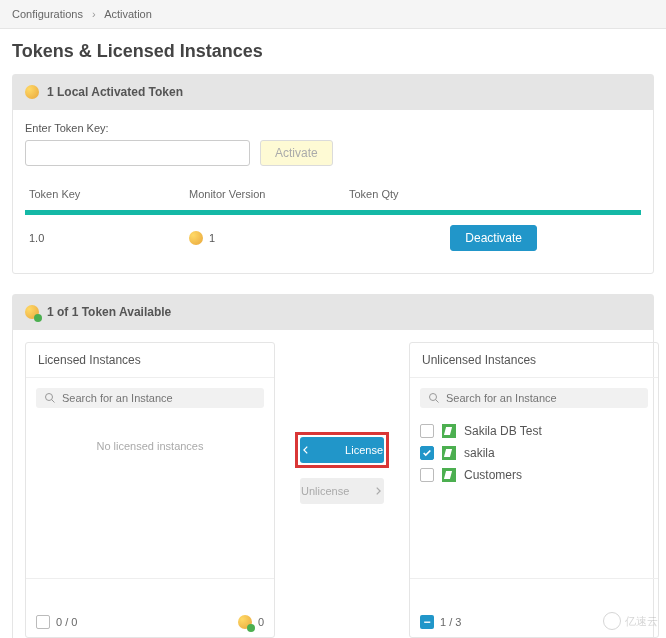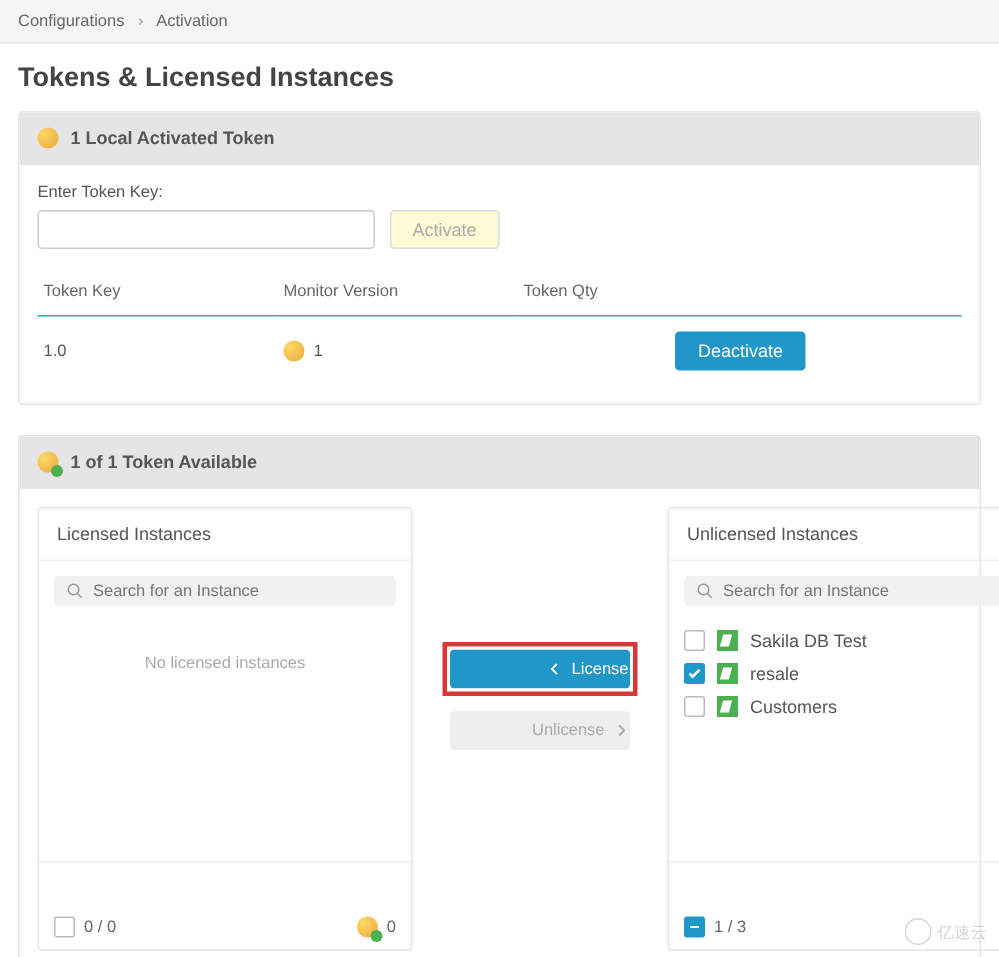--- a/index.html
+++ b/index.html
@@ -14,42 +14,42 @@
 .coin.badge::after { content: ""; position: absolute; right: -3px; bottom: -3px; width: 8px; height: 8px; border-radius: 50%; background: #4caf50; }
 .panel-body { padding: 12px; }
 .label { font-size: 11px; color: #555; margin-bottom: 6px; display: block; }
 .row-inline { display: flex; gap: 10px; align-items: center; margin-bottom: 16px; }
 input[type=text] { border: 1px solid #ccc; border-radius: 3px; padding: 5px 8px; font-size: 12px; height: 26px; }
 .token-input { width: 225px; }
 .btn { border: 1px solid #ccc; background: #fef9c3; color: #888; padding: 5px 14px; border-radius: 3px; font-size: 12px; cursor: pointer; }
 .btn-primary { background: #2196c9; border-color: #2196c9; color: #fff; }
 .btn-disabled { opacity: 0.7; cursor: not-allowed; }
 .tbl { display: grid; grid-template-columns: 160px 160px 1fr 100px; gap: 0; font-size: 11px; }
-.tbl .th { color: #666; font-weight: 400; padding: 6px 4px 10px; border-bottom: 1px solid #14b8a6; }
+.tbl .th { color: #666; font-weight: 400; padding: 6px 4px 10px; border-bottom: 5px solid #14b8a6; }
 .tbl .td { padding: 10px 4px; color: #555; display: flex; align-items: center; }
 .token-key { color: #444; font-weight: 500; font-size: 11px; }
 .token-meta { color: #999; font-size: 10px; line-height: 1.3; margin-top: 2px; max-width: 150px; }
 .qty-cell { display: flex; align-items: center; gap: 6px; }
 .transfer-row { display: grid; grid-template-columns: 250px 1fr 250px; gap: 20px; align-items: start; padding: 12px; }
 .col-box { border: 1px solid #e5e5e5; border-radius: 3px; }
 .col-box .hdr { padding: 10px 12px; font-size: 12px; color: #555; border-bottom: 1px solid #eee; }
 .col-box .body { padding: 10px; min-height: 200px; }
 .search { display: flex; align-items: center; background: #f1f1f1; border-radius: 3px; padding: 4px 8px; gap: 6px; margin-bottom: 12px; }
 .search svg { flex: 0 0 auto; }
 .search-input { border: none; background: transparent; outline: none; font-size: 11px; color: #777; flex: 1; }
 .empty { text-align: center; color: #aaa; font-size: 11px; padding: 20px 0; }
 .inst-row { display: flex; align-items: center; gap: 8px; padding: 4px 0; font-size: 12px; color: #555; }
 .chk { width: 14px; height: 14px; border: 1px solid #bbb; border-radius: 2px; display: inline-flex; align-items: center; justify-content: center; background: #fff; }
 .chk.checked { background: #2196c9; border-color: #2196c9; }
 .chk.checked svg { display: block; }
 .chk svg { display: none; }
 .db-icon { width: 14px; height: 14px; background: #4caf50; display: inline-block; position: relative; }
 .db-icon::after { content: ""; position: absolute; left: 3px; top: 3px; width: 6px; height: 8px; background: #fff; transform: skewX(-15deg); }
 .middle { display: flex; flex-direction: column; align-items: center; gap: 10px; padding-top: 90px; }
-.transfer-btn { width: 120px; padding: 6px 0; border-radius: 3px; font-size: 11px; display: flex; align-items: center; justify-content: flex-end; gap: 6px; cursor: pointer; border: 1px solid transparent; }
+.transfer-btn { width: 84px; padding: 6px 0; border-radius: 3px; font-size: 11px; display: flex; align-items: center; justify-content: space-between; gap: 6px; cursor: pointer; border: 1px solid transparent; }
 .transfer-btn.active { background: #2196c9; color: #fff; }
 .transfer-btn.inactive { background: #eee; color: #aaa; }
 .highlight { border: 3px solid #d93636; padding: 2px; }
 .col-footer { border-top: 1px solid #eee; padding: 8px 10px; display: flex; align-items: center; justify-content: space-between; font-size: 11px; color: #666; }
 .footer-left { display: flex; align-items: center; gap: 6px; margin-top: 28px; }
 .minus-box { width: 14px; height: 14px; background: #2196c9; border-radius: 2px; display: inline-flex; align-items: center; justify-content: center; color: #fff; font-weight: bold; font-size: 12px; }
 .watermark { position: fixed; right: 8px; bottom: 8px; opacity: 0.35; font-size: 11px; color: #888; display:flex; align-items:center; gap:4px;}
 .watermark .g { width:18px; height:18px; border:1.5px solid #888; border-radius:50%; display:inline-block;}
 </style>
 </head>
@@ -158,21 +158,21 @@
                 <span class="db-icon"></span>
                 <span>Sakila DB Test</span>
               </div>
               <div class="inst-row">
                 <span class="chk checked">
                   <svg width="10" height="10" viewBox="0 0 24 24" fill="none" stroke="#fff" stroke-width="4">
                     <polyline points="4,12 9,17 20,6"></polyline>
                   </svg>
                 </span>
                 <span class="db-icon"></span>
-                <span>resale</span>
+                <span>sakila</span>
               </div>
               <div class="inst-row">
                 <span class="chk"></span>
                 <span class="db-icon"></span>
                 <span>Customers</span>
               </div>
             </div>
         </div>
         <div class="col-footer">
           <div class="footer-left">

